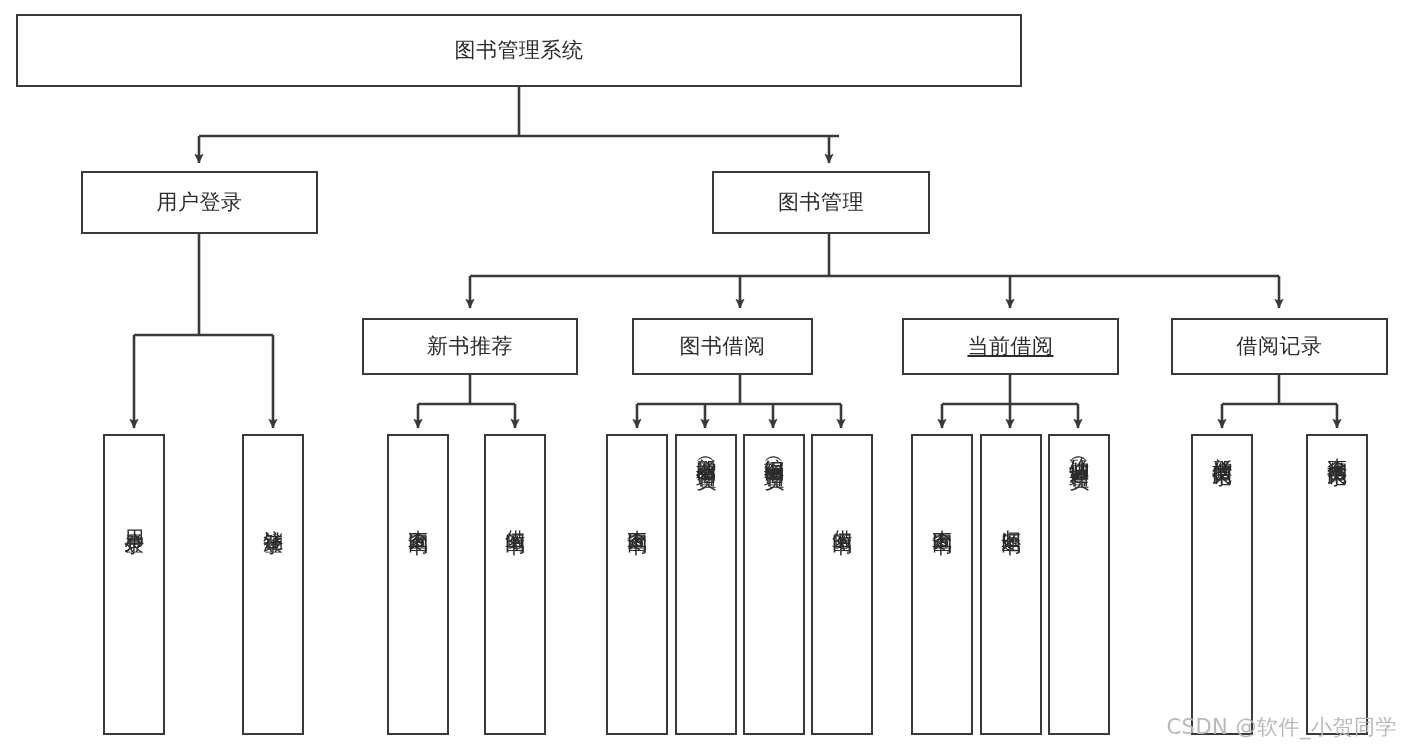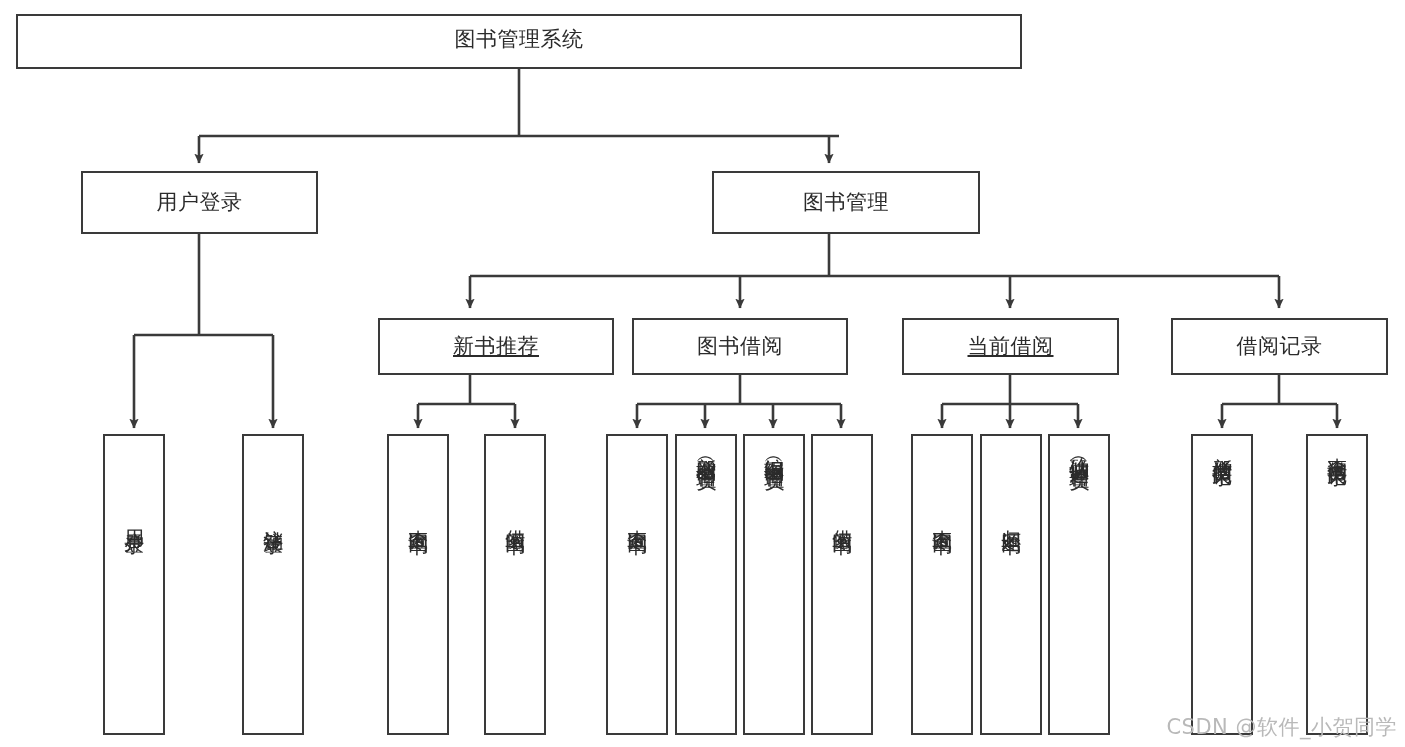--- a/index.html
+++ b/index.html
@@ -119,35 +119,35 @@
       <path d="M1010,404 L1010,428" marker-end="url(#arw)"></path>
       <path d="M1078,404 L1078,428" marker-end="url(#arw)"></path>
 
       <path d="M1279,375 L1279,404"></path>
       <path d="M1222,404 L1337,404"></path>
       <path d="M1222,404 L1222,428" marker-end="url(#arw)"></path>
       <path d="M1337,404 L1337,428" marker-end="url(#arw)"></path>
     </g>
   </svg>
 
-  <div class="node h-node" style="left:16px; top:14px; width:1006px; height:55px;font-family:Liberation Mono, monospace;">
+  <div class="node h-node" style="left:16px; top:14px; width:1006px; height:73px;">
     <span class="lbl">图书管理系统</span>
   </div>
 
   <div class="node h-node" style="left:81px; top:171px; width:237px; height:63px;">
     <span class="lbl">用户登录</span>
   </div>
-  <div class="node h-node" style="left:712px; top:171px; width:268px; height:63px;">
+  <div class="node h-node" style="left:712px; top:171px; width:218px; height:63px;">
     <span class="lbl">图书管理</span>
   </div>
 
-  <div class="node h-node" style="left:378px; top:318px; width:236px; height:57px;text-decoration:underline;">
+  <div class="node h-node" style="left:362px; top:318px; width:216px; height:57px;">
     <span class="lbl">新书推荐</span>
   </div>
-  <div class="node h-node" style="left:632px; top:318px; width:216px; height:57px;">
+  <div class="node h-node" style="left:632px; top:318px; width:181px; height:57px;">
     <span class="lbl">图书借阅</span>
   </div>
   <div class="node h-node" style="left:902px; top:318px; width:217px; height:57px;text-decoration:underline;">
     <span class="lbl">当前借阅</span>
   </div>
   <div class="node h-node" style="left:1171px; top:318px; width:217px; height:57px;">
     <span class="lbl">借阅记录</span>
   </div>
 
   <div class="node v-node mid-align" style="left:103px; top:434px; width:62px; height:301px;">

